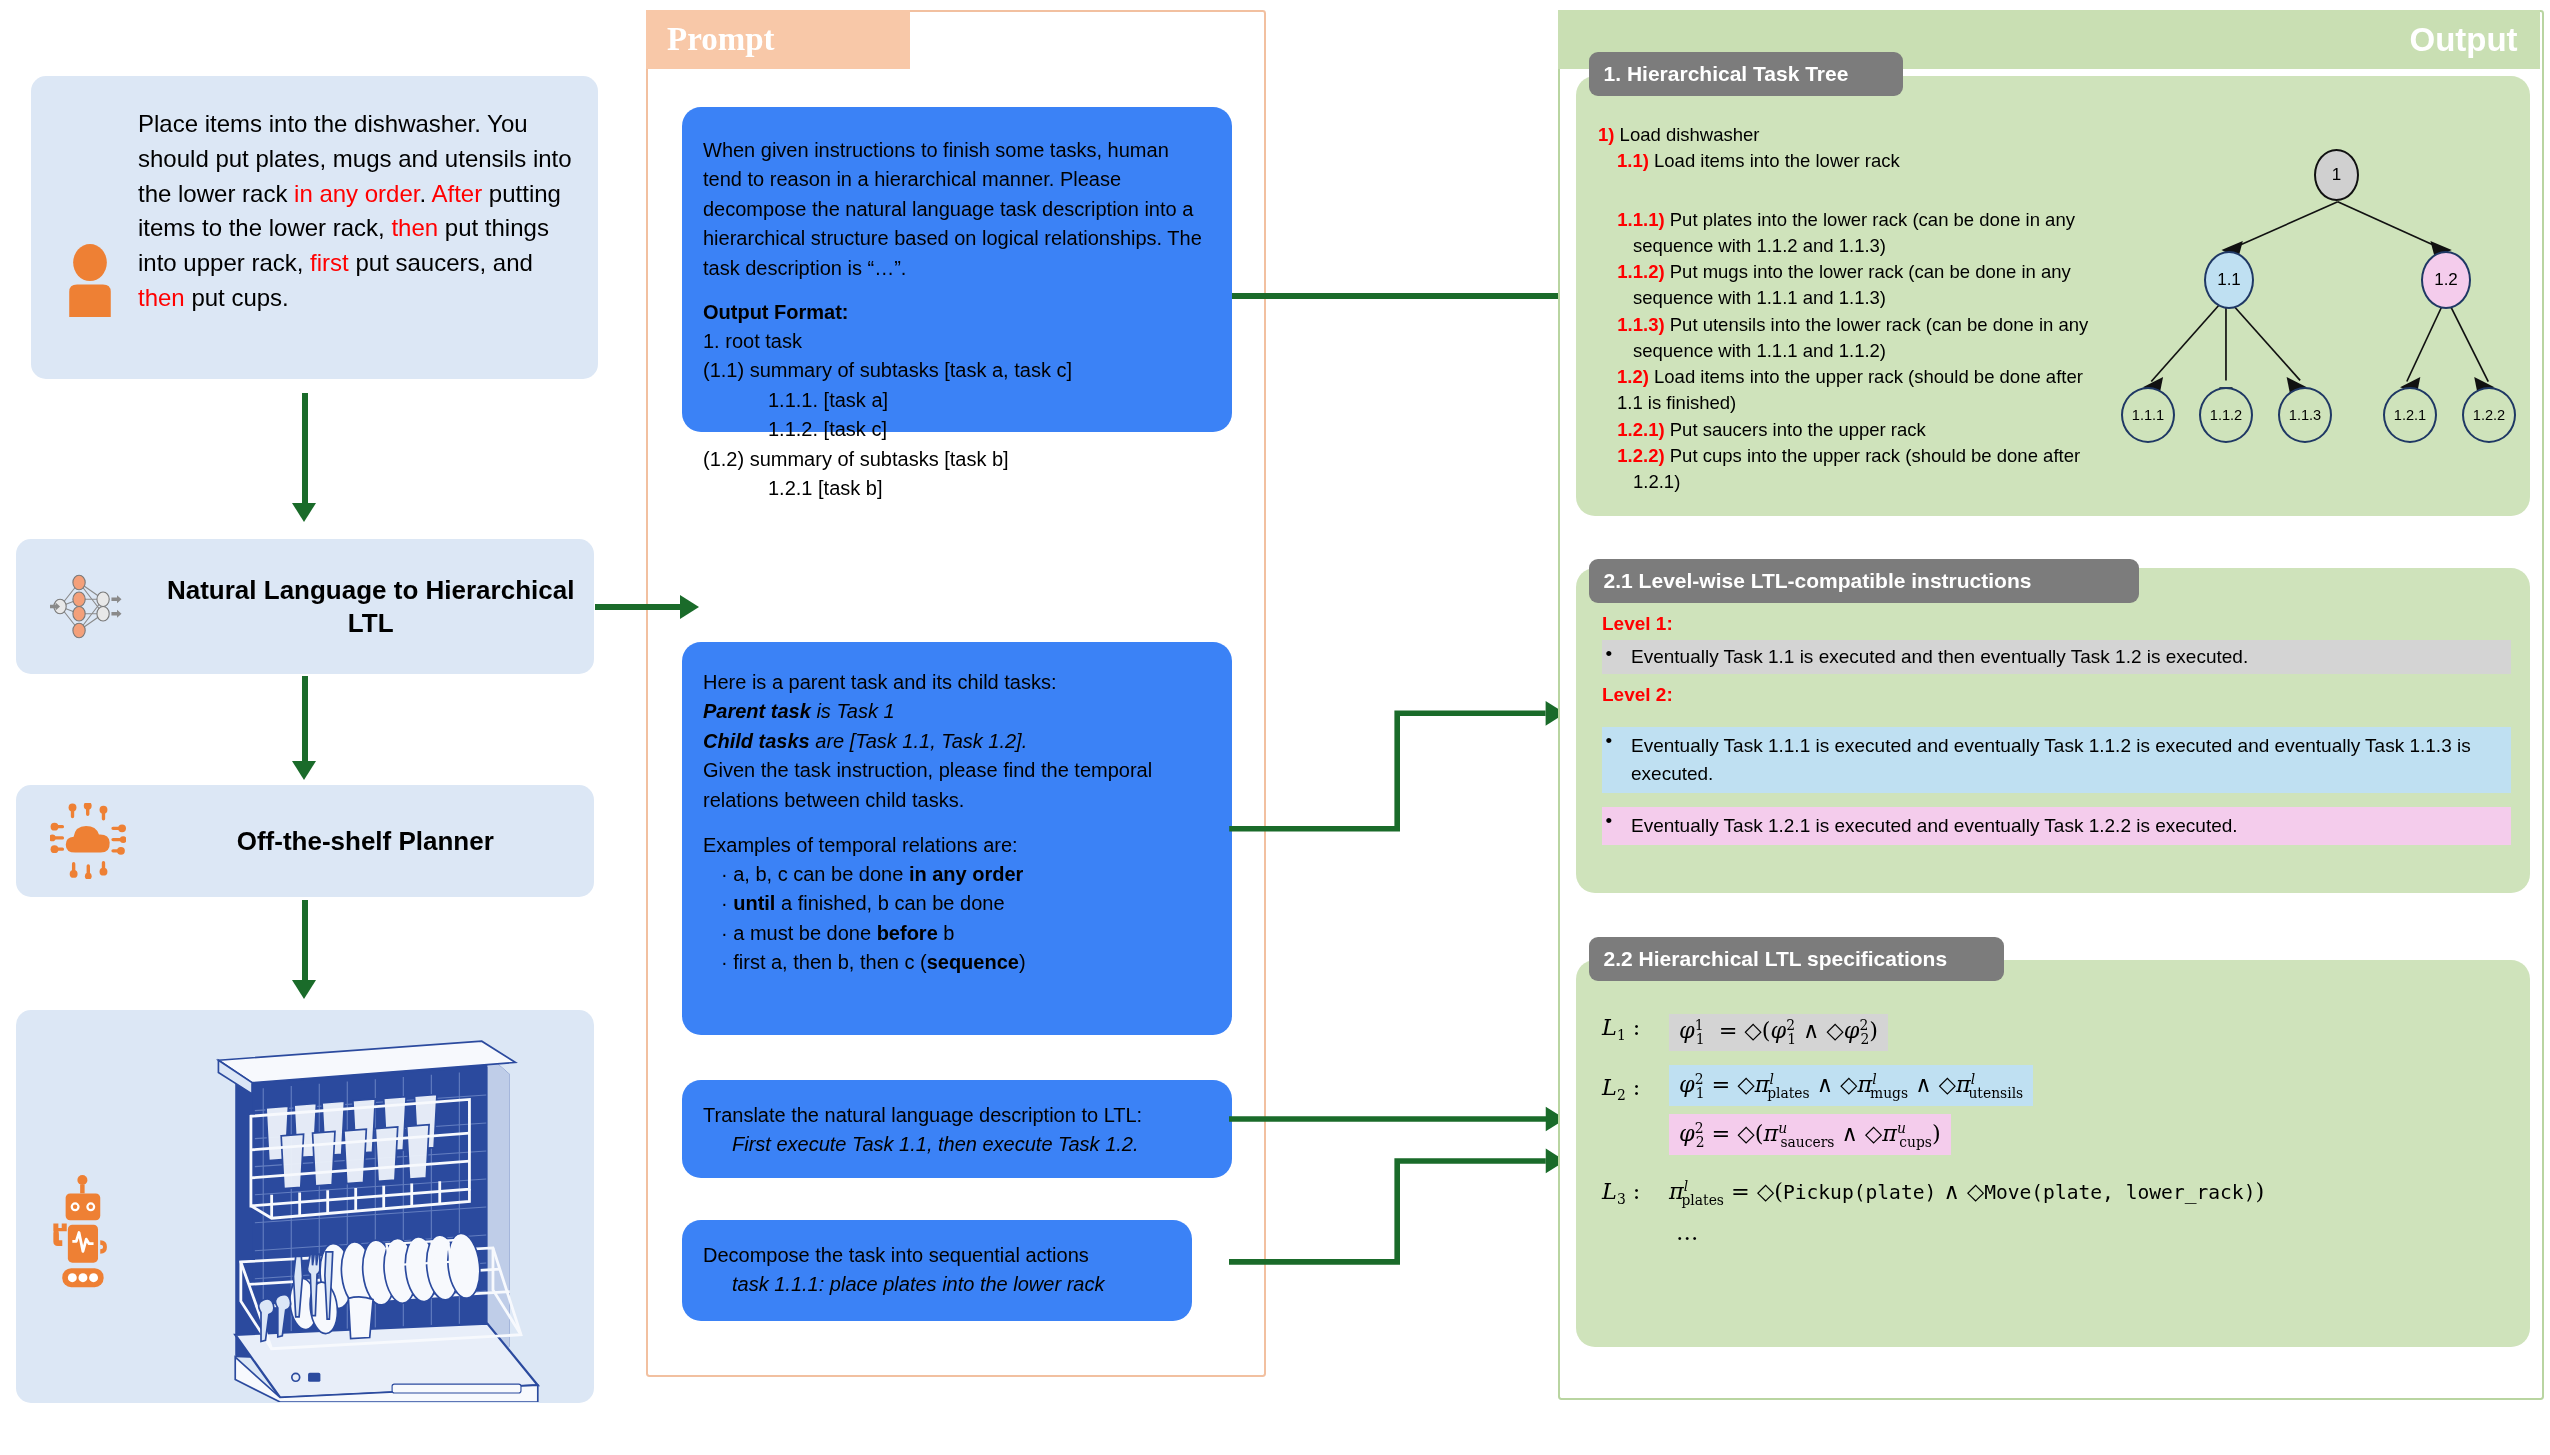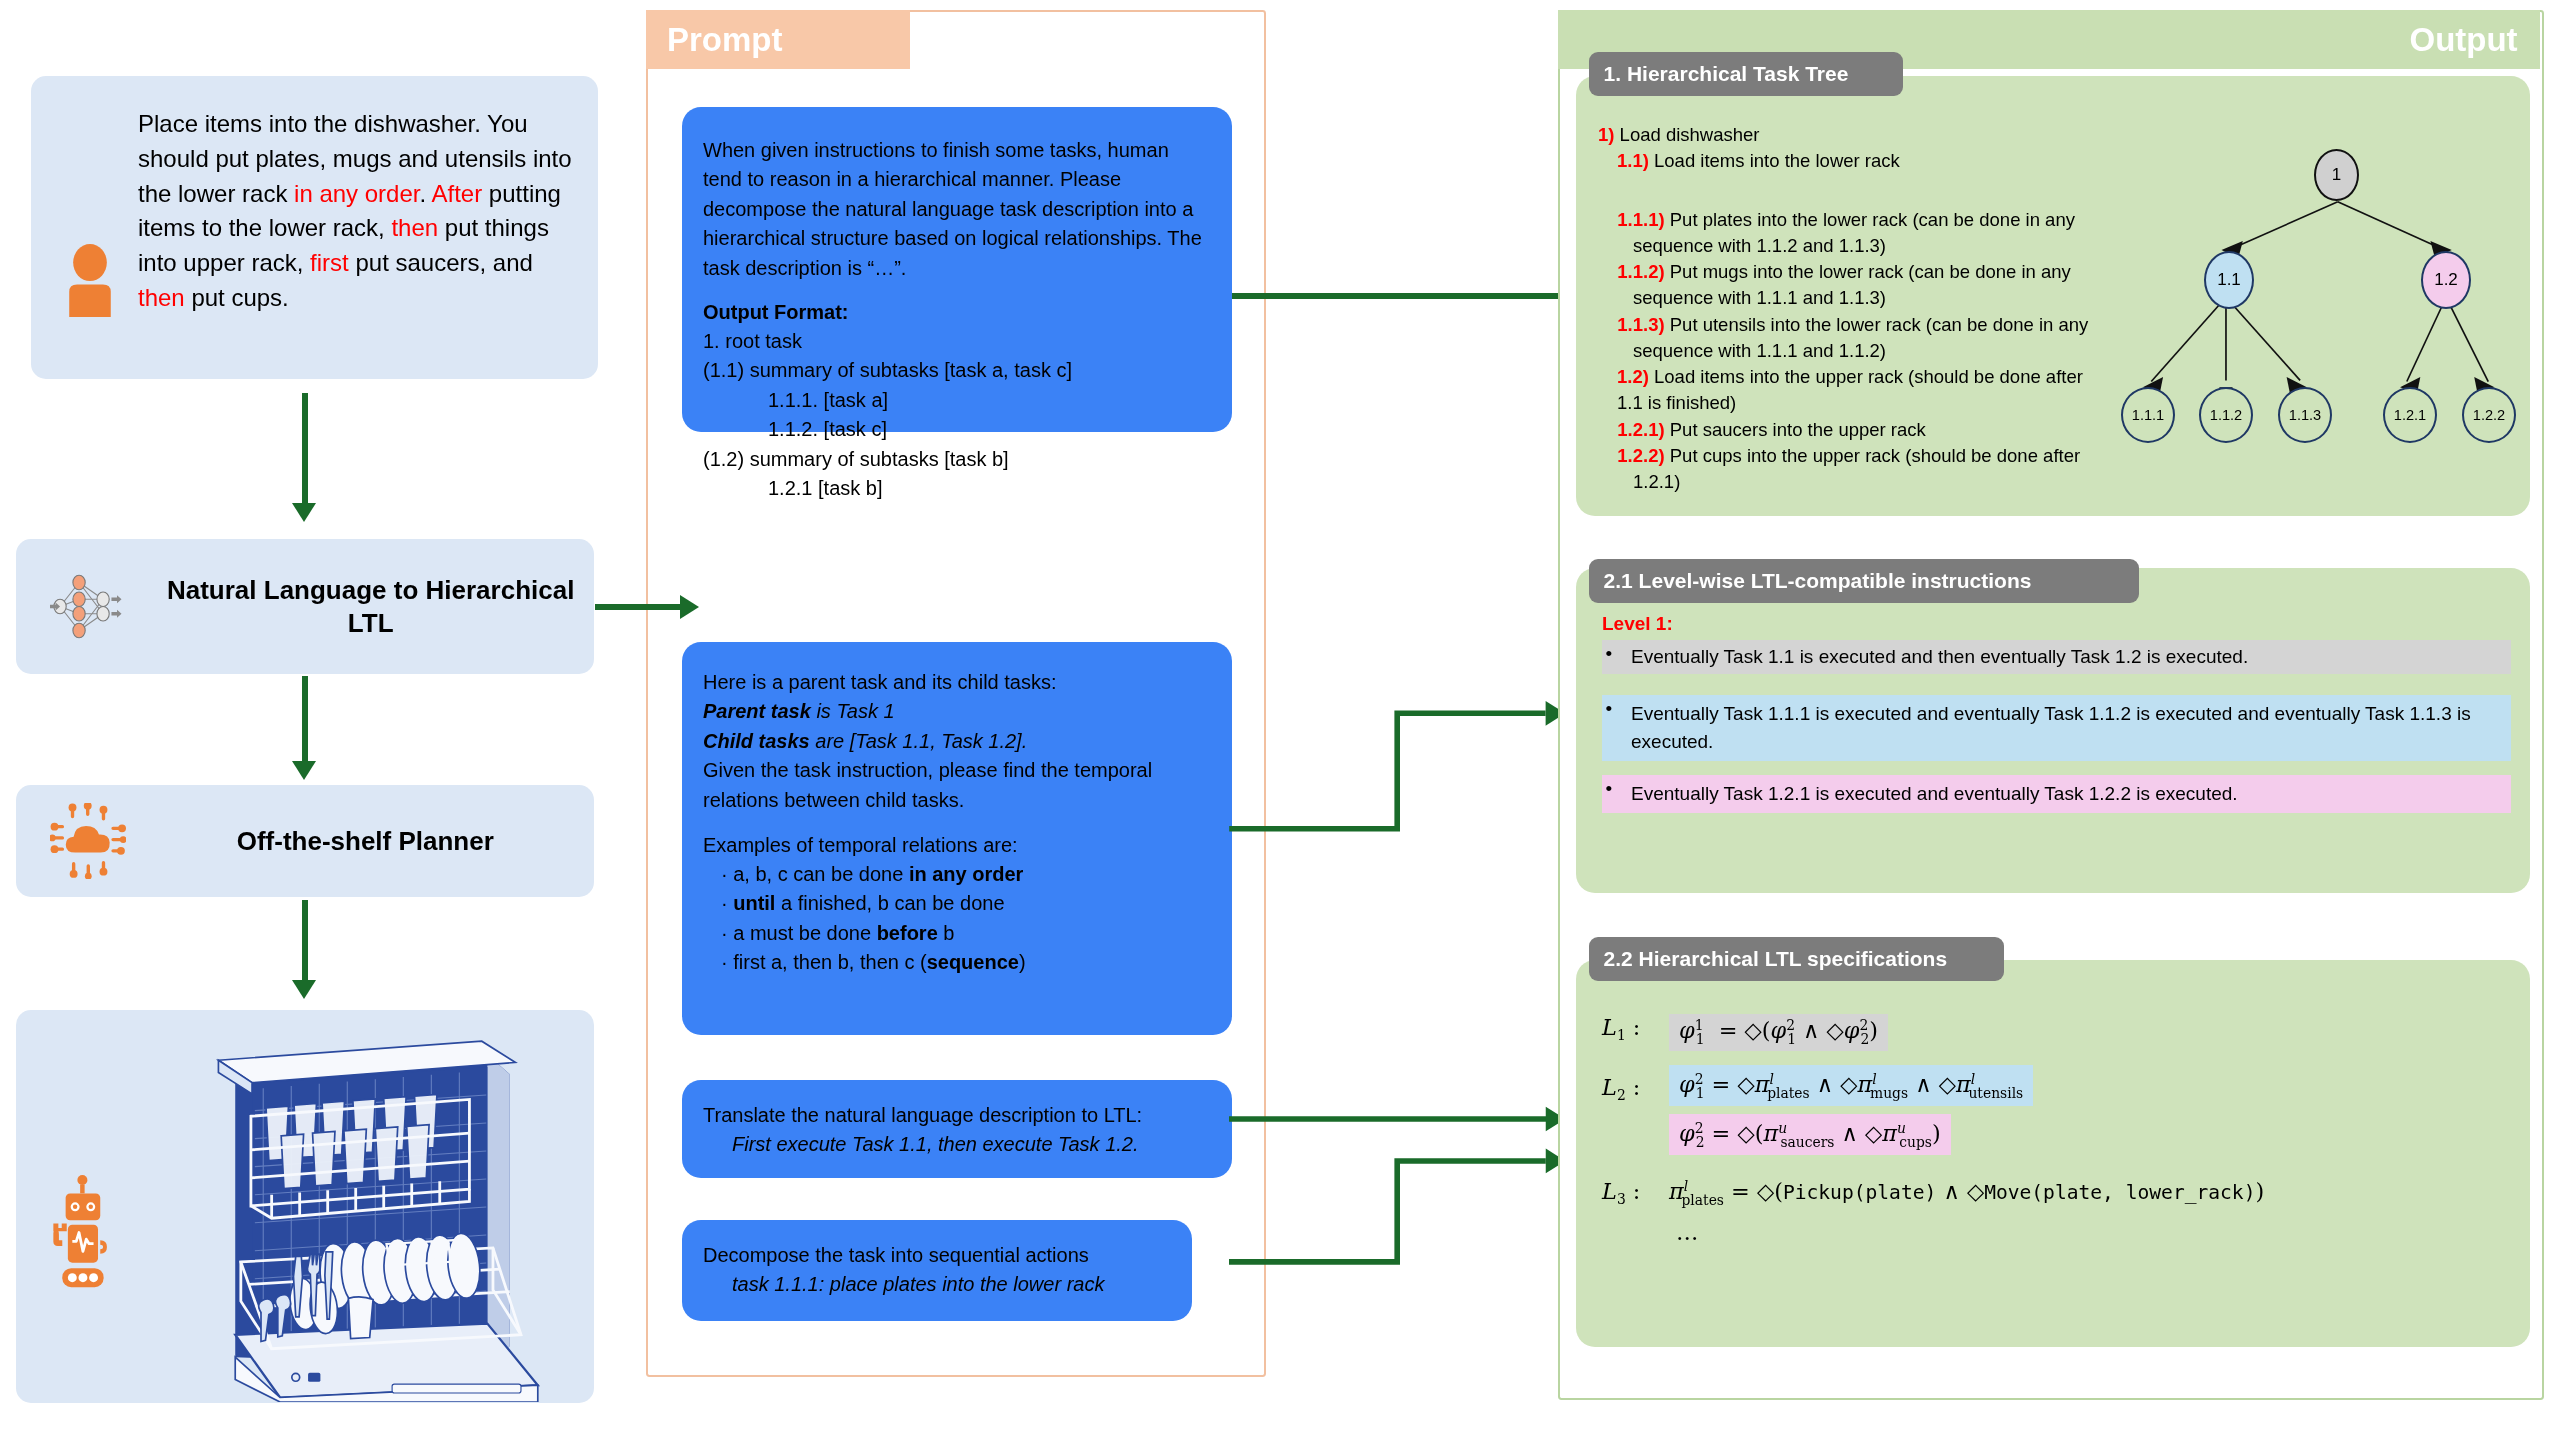--- a/index.html
+++ b/index.html
@@ -27,21 +27,21 @@
 
   
   .arrow-v{position:absolute;width:5.6px;background:#1a6b2a;}
   .arrow-h{position:absolute;height:5.6px;background:#1a6b2a;}
   .arrow-head-d{position:absolute;width:0;height:0;border-left:12.3px solid transparent;border-right:12.3px solid transparent;border-top:19px solid #1a6b2a;}
   .arrow-head-r{position:absolute;width:0;height:0;border-top:12.3px solid transparent;border-bottom:12.3px solid transparent;border-left:19px solid #1a6b2a;}
 
   
   .prompt-panel{left:646px;top:10px;width:616px;height:1363px;border:2.2px solid #f2c0a0;background:#fff;border-radius:3.4px;}
   .prompt-header{position:absolute;left:646px;top:10px;width:264px;height:59px;background:#f8c8a8;display:flex;align-items:center;}
-  .prompt-header span{color:#fff;font-size:33px;font-weight:bold;padding-left:21px;}
+  .prompt-header span{color:#fff;font-size:33px;font-weight:bold;padding-left:21px;font-family:Liberation Serif, serif;}
 
   .pbox{position:absolute;background:#3b82f6;border-radius:19px;color:#000;}
   .pbox p{margin:0;}
   .ptext{font-size:20px;line-height:1.47;}
   .bold{font-weight:bold;}
   .ital{font-style:italic;}
   .bi{font-weight:bold;font-style:italic;}
 
   .pbox1{left:682px;top:107px;width:550px;height:325px;padding:29px 22.4px 0 21px;box-sizing:border-box;}
   .pbox2{left:682px;top:642px;width:550px;height:393px;padding:26px 22.4px 0 21px;box-sizing:border-box;}
@@ -389,20 +389,21 @@
 <div class="ghdr" style="left:1589px;top:544px;width:550px;margin-top:15px;">
   <span>2.1 Level-wise LTL-compatible instructions</span>
 </div>
 
 <div class="abs" style="left:1602px;top:613px;width:909px;">
   <div class="lvl-label">Level 1:</div>
   <div style="position:relative;margin-top:4.5px;">
     <span class="bullet" style="left:3.4px;top:3.4px;">•</span>
     <span class="hl hl-grey" style="padding-left:29px;">Eventually Task 1.1 is executed and then eventually Task 1.2 is executed.</span>
   </div>
+  <div class="lvl-label" style="margin-top:10px;">Level 2:</div>
   <div style="position:relative;margin-top:21px;">
     <span class="bullet" style="left:3.4px;top:3.4px;">•</span>
     <span class="hl hl-blue" style="padding-left:29px;padding-top:5.6px;padding-bottom:5.6px;">Eventually Task 1.1.1 is executed and eventually Task 1.1.2 is executed and eventually Task 1.1.3 is executed.</span>
   </div>
   <div style="position:relative;margin-top:13.5px;">
     <span class="bullet" style="left:3.4px;top:3.4px;">•</span>
     <span class="hl hl-pink" style="padding-left:29px;padding-top:5.6px;padding-bottom:5.6px;">Eventually Task 1.2.1 is executed and eventually Task 1.2.2 is executed.</span>
   </div>
 </div>
 

